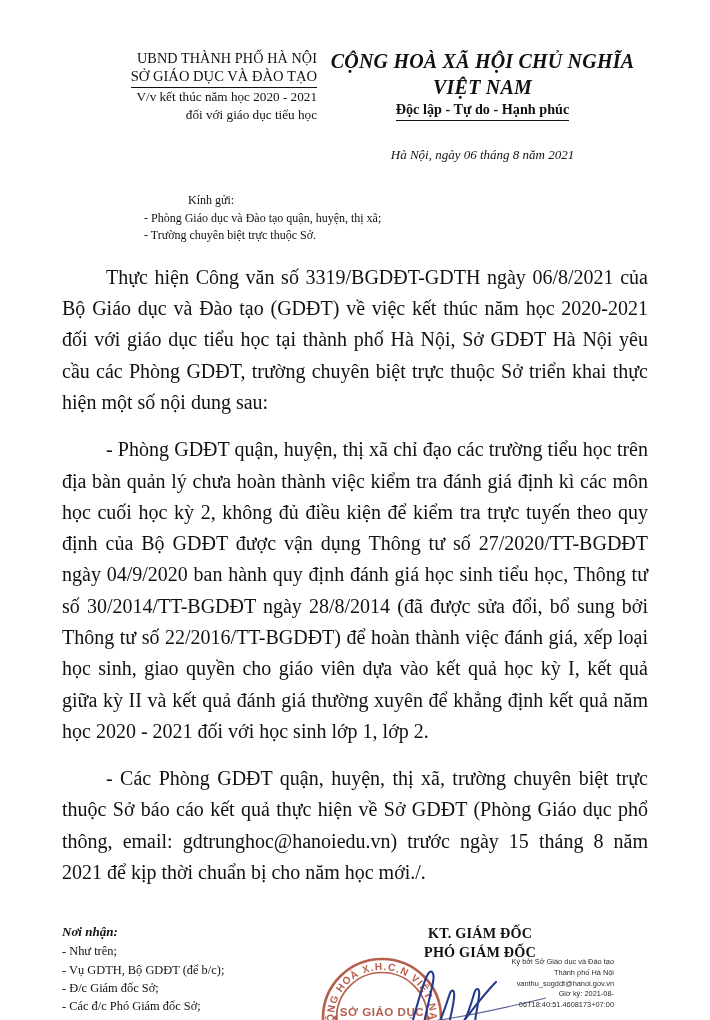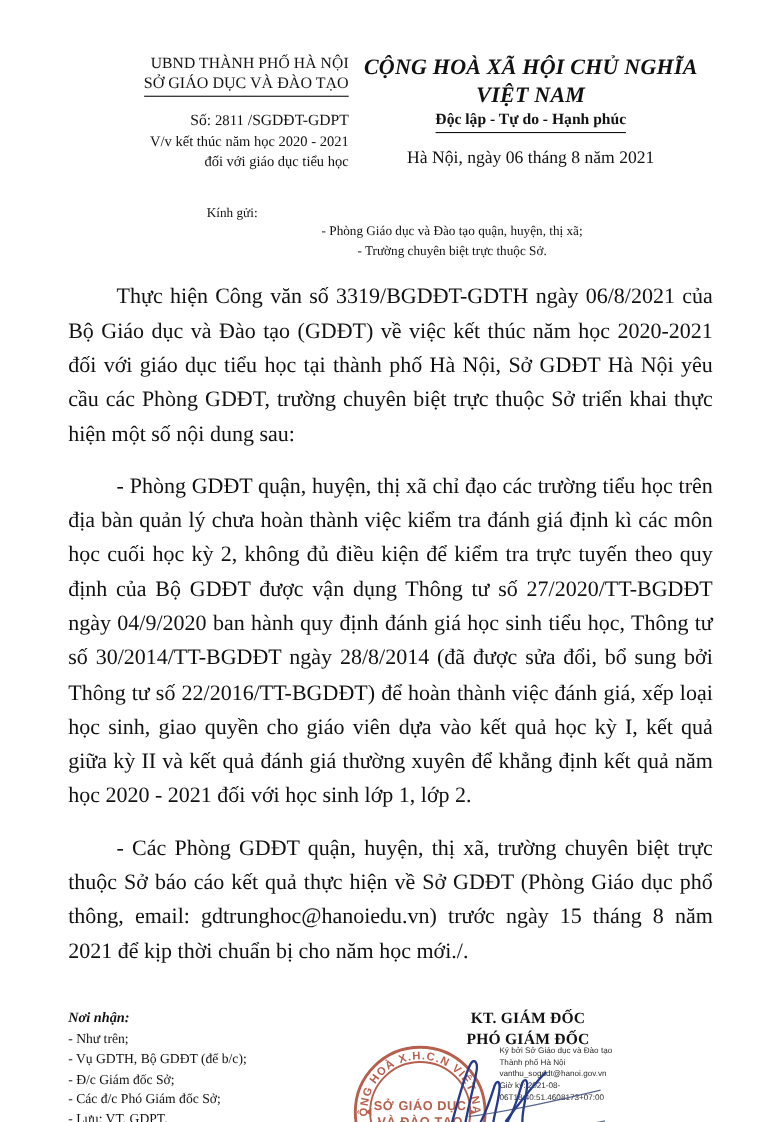--- a/index.html
+++ b/index.html
@@ -72,32 +72,33 @@
     font-size: 14.2px;
     line-height: 1.34;
   }
   .docnum .num { font-size: 13.4px; }
   .subject {
     font-size: 13.2px;
     line-height: 1.36;
   }
 
   .datesign {
-    margin-top: 14px;
-    font-size: 16px;
+    margin-top: 26px;
+    font-size: 13px;
+    font-style: italic;
   }
 
   
   .kinhgui-block {
     margin-top: 29px;
     font-size: 12px;
     line-height: 1.46;
   }
   .kinhgui-label { margin-left: 126px; }
-  .kinhgui-item  { margin-left: 112px; text-align: center; }
+  .kinhgui-item  { margin-left: 82px; }
 
   
   .body-text {
     margin-top: 17px;
     font-size: 20px;
     line-height: 1.565;
     text-align: justify;
     text-justify: inter-word;
   }
   .body-text p { text-indent: 44px; margin-bottom: 0; }
@@ -143,21 +144,21 @@
     position: relative;
     z-index: 6;
   }
 
   
   .digisig {
     position: absolute;
     left: 142px;
     top: 35px;
     width: 160px;
-    text-align: left;
+    text-align: right;
     font-family: "Liberation Sans", sans-serif;
     font-size: 7.4px;
     line-height: 1.44;
     color: #2a2a2a;
     z-index: 5;
   }
 
   
   .seal {
     position: absolute;
@@ -184,25 +185,20 @@
 </head>
 <body>
 
 <div class="page">
 
   <div class="header">
 
     <div class="hdr-left">
       <div class="org-line1">UBND THÀNH PHỐ HÀ NỘI</div>
       <div><span class="org-line2">SỞ GIÁO DỤC VÀ ĐÀO TẠO</span></div>
-      <div class="docnum">
-        <span>Số:</span>
-        <span class="num">2811</span>
-        <span>/SGDĐT-GDPT</span>
-      </div>
       <div class="subject">V/v kết thúc năm học 2020 - 2021</div>
       <div class="subject">đối với giáo dục tiểu học</div>
     </div>
 
     <div class="hdr-right">
       <div class="nation-line1">CỘNG HOÀ XÃ HỘI CHỦ NGHĨA VIỆT NAM</div>
       <div><span class="nation-line2">Độc lập - Tự do - Hạnh phúc</span></div>
       <div class="datesign">Hà Nội, ngày 06  tháng 8 năm 2021</div>
     </div>
 

